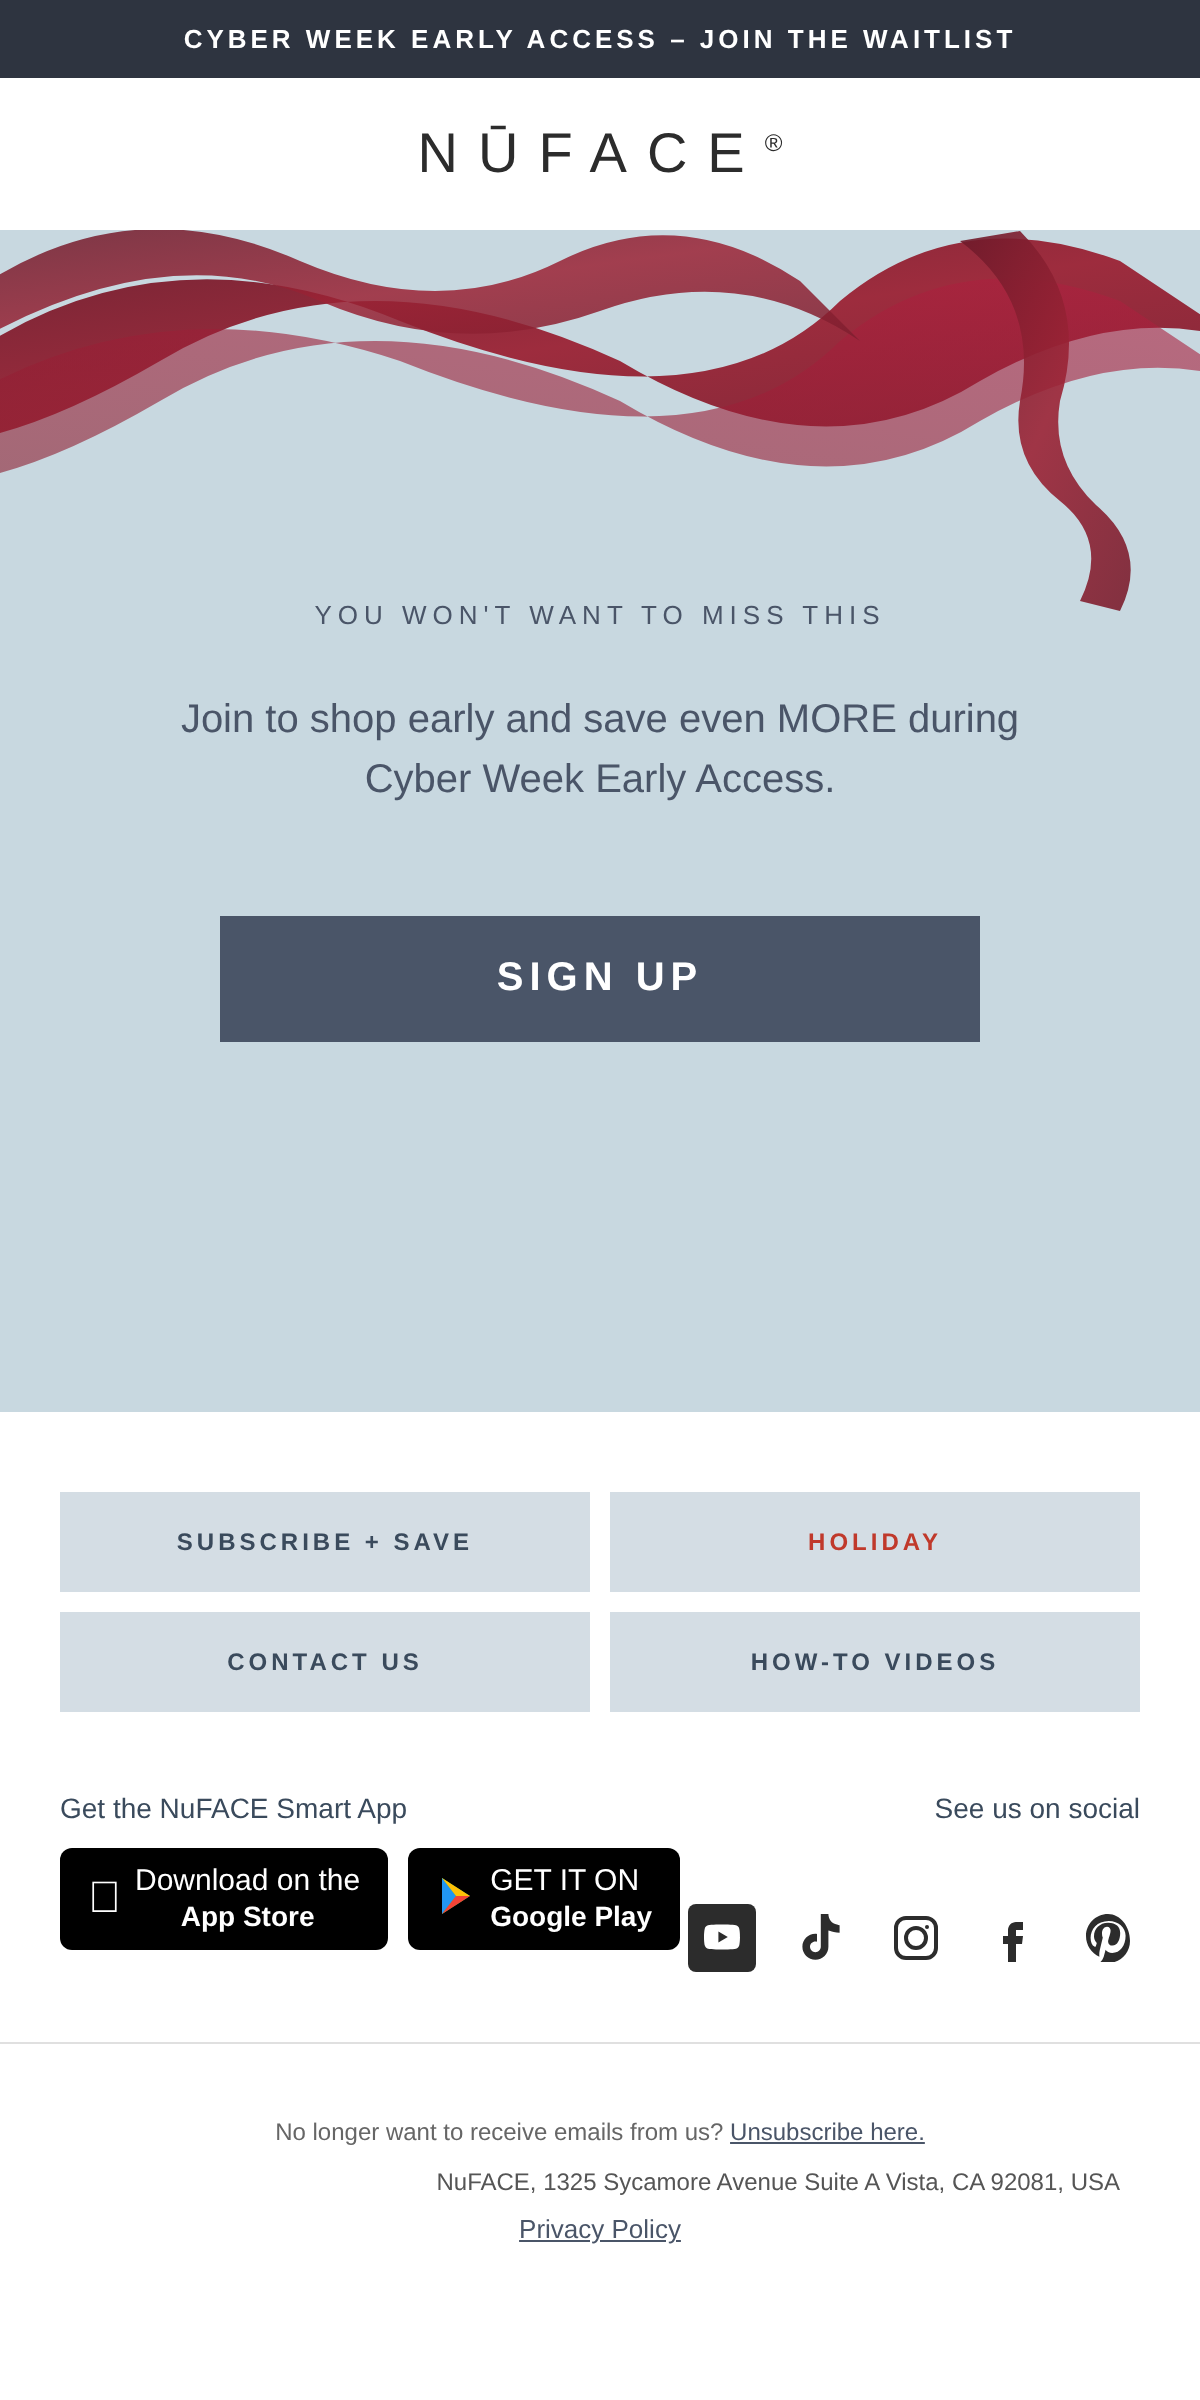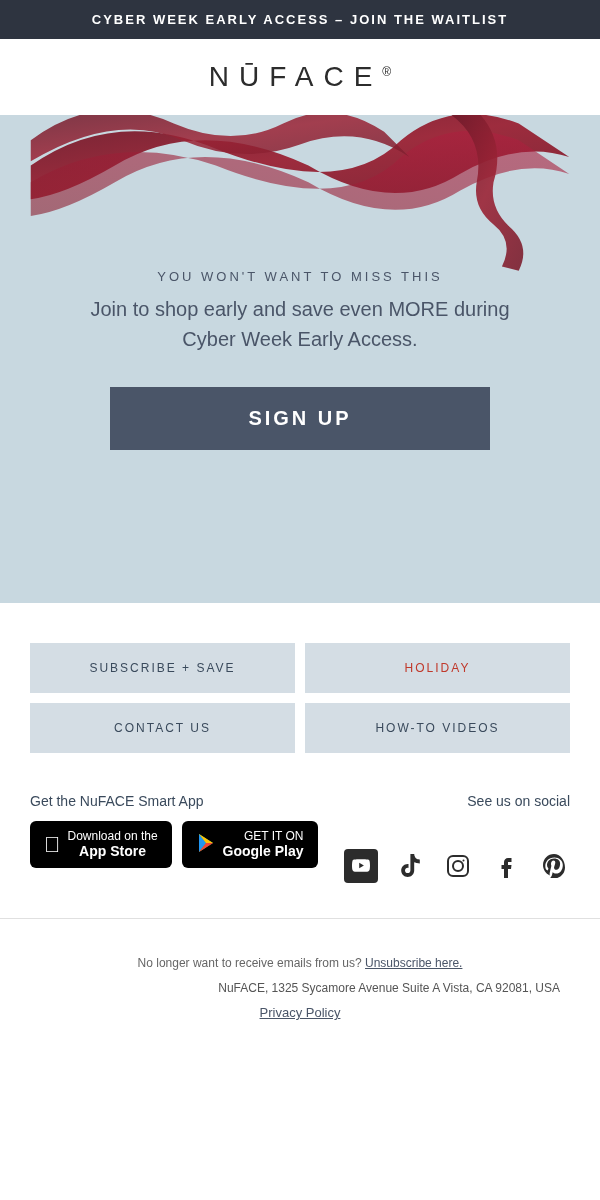--- a/index.html
+++ b/index.html
@@ -36,29 +36,30 @@
     }
     .logo-text sup {
       font-size: 12px;
       letter-spacing: 0;
     }
 
     
     .hero {
       position: relative;
       width: 600px;
-      height: 488px;
+      height: 591px;
       background: #c8d8e0;
       overflow: hidden;
       display: flex;
       flex-direction: column;
       align-items: center;
       justify-content: center;
       text-align: center;
       padding: 20px 76px;
+      gap: 20px;
     }
 
     
     .ribbon-svg {
       position: absolute;
       top: 0;
       left: 0;
       width: 100%;
       height: 100%;
       pointer-events: none;
@@ -118,21 +119,21 @@
       display: grid;
       grid-template-columns: 1fr 1fr;
       gap: 10px;
     }
 
     .nav-btn {
       background: #d4dde4;
       border: none;
       padding: 18px 10px;
       font-size: 12px;
-      font-weight: 400;
+      font-weight: 700;
       letter-spacing: 2px;
       color: #3a4a5c;
       cursor: pointer;
       text-align: center;
     }
 
     .nav-btn.holiday {
       color: #c0392b;
     }
 
@@ -174,24 +175,24 @@
       border: none;
       border-radius: 6px;
       padding: 8px 14px;
       display: flex;
       align-items: center;
       gap: 7px;
       cursor: pointer;
     }
 
     .app-store-btn .btn-sub {
-      font-size: 12px;
+      font-size: 15px;
       display: block;
       line-height: 1.2;
-      text-align: right;
+      text-align: left;
     }
     .app-store-btn .btn-main {
       font-size: 14px;
       font-weight: 700;
       display: block;
       line-height: 1.2;
     }
 
     .app-store-btn .icon-apple {
       font-size: 22px;

